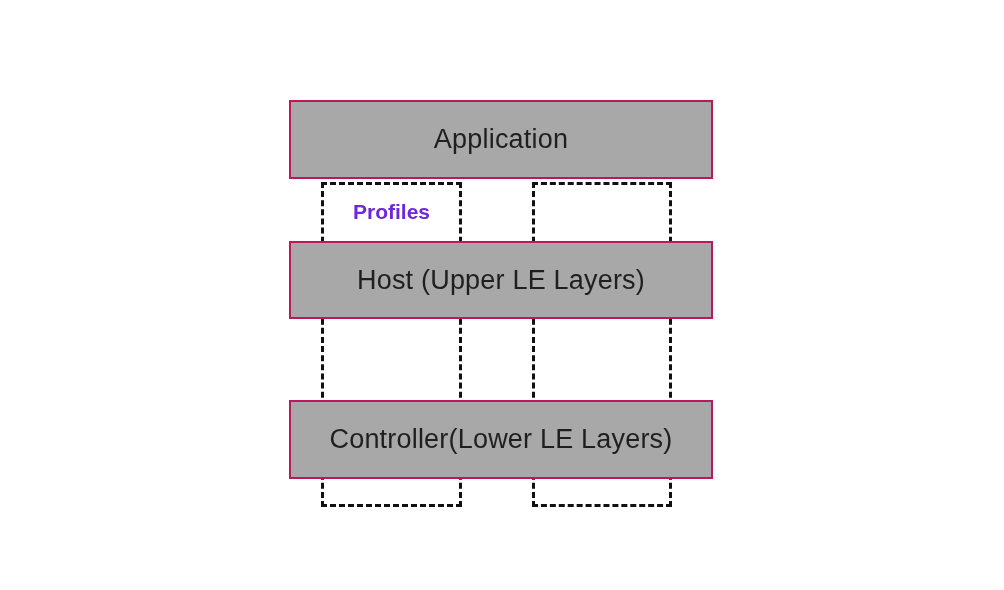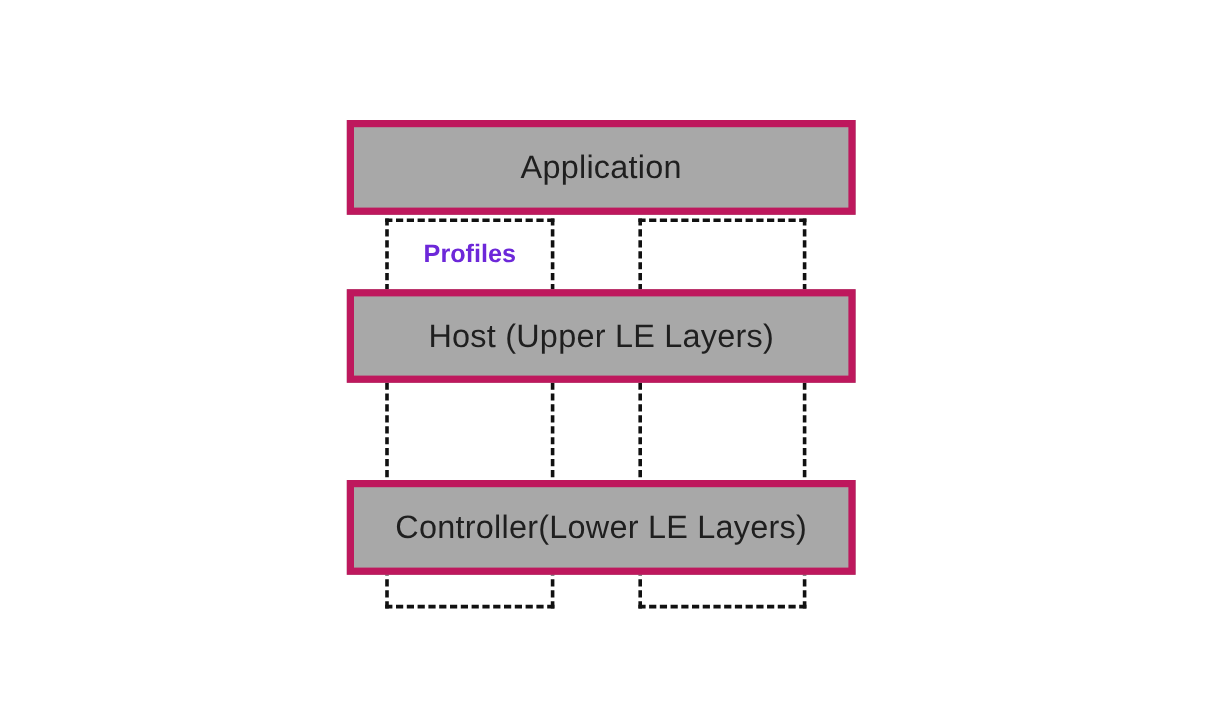--- a/index.html
+++ b/index.html
@@ -32,21 +32,21 @@
     left: 532px;
     top: 182px;
     width: 140px;
     height: 325px;
   }
   .layer-box {
     position: absolute;
     left: 289px;
     width: 424px;
     background: #a8a8a8;
-    border: 6px solid #be185d;
+    border: 2px solid #be185d;
     box-sizing: border-box;
     z-index: 2;
     display: flex;
     align-items: center;
     justify-content: center;
   }
   .layer-application { top: 100px; height: 79px; }
   .layer-host       { top: 241px; height: 78px; }
   .layer-controller { top: 400px; height: 79px; }
   .layer-label {

